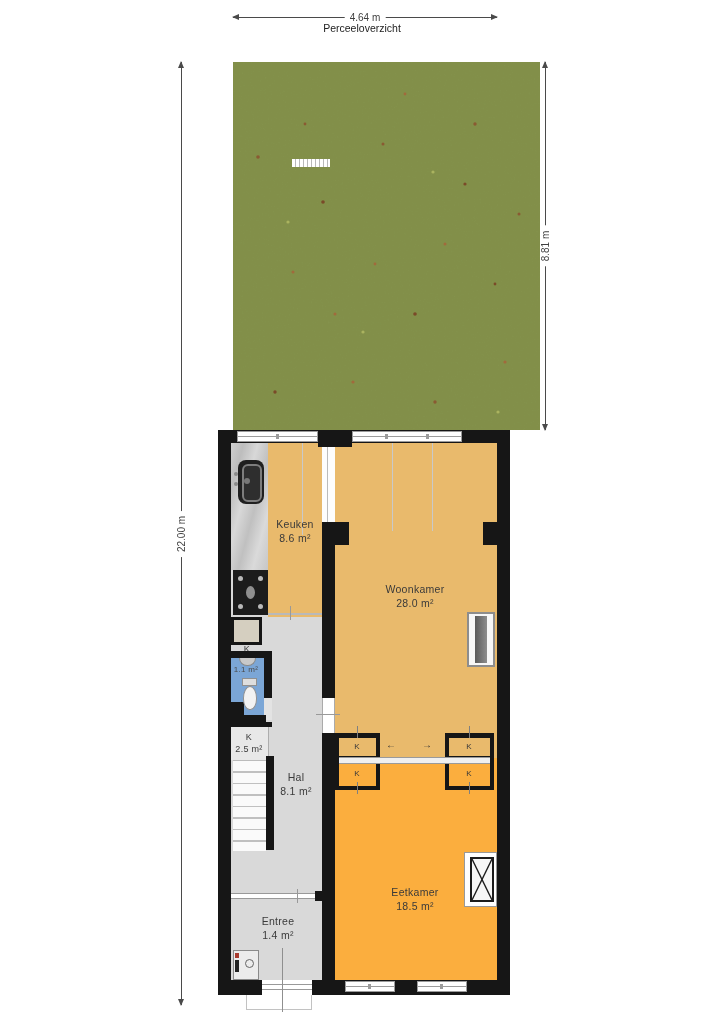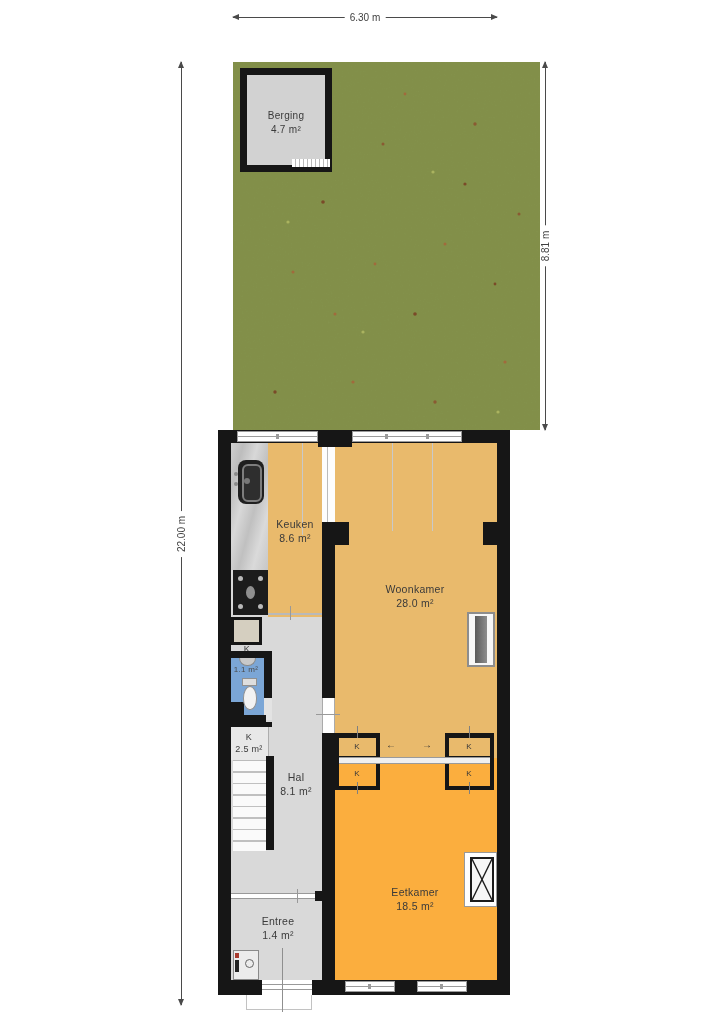--- a/index.html
+++ b/index.html
@@ -36,22 +36,23 @@
 </style>
 </head>
 <body>
 
 <div class="canvas">
 
   <div class="dim-h" style="left:233px;top:13px;width:264px;">
     <div class="ln"></div>
     <div class="ah ah-left"></div>
     <div class="ah ah-right"></div>
-    <span class="dim-text">6.30 m</span>
-  </div>
+    <span class="dim-text">4.64 m</span>
+  </div>
+  <div class="center-text" style="top:22px;font-size:10.5px;color:#222;">Perceeloverzicht</div>
 
   <div class="dim-v" style="left:177px;top:62px;height:943px;">
     <div class="ln"></div>
     <div class="ah ah-up"></div>
     <div class="ah ah-down"></div>
     <span class="dim-text">22.00 m</span>
   </div>
 
   <div class="dim-v" style="left:541px;top:62px;height:368px;">
     <div class="ln"></div>
@@ -89,26 +90,20 @@
           <circle cx="72" cy="62" r="1.4" fill="#8a5a32"></circle>
         <circle cx="232" cy="122" r="1.6" fill="#7a4a28"></circle>
           <circle cx="172" cy="32" r="1.4" fill="#a16a3c"></circle>
         <circle cx="55" cy="160" r="1.6" fill="#aab35f"></circle>
           <circle cx="200" cy="110" r="1.6" fill="#aab35f"></circle>
         <circle cx="130" cy="270" r="1.6" fill="#aab35f"></circle>
           <circle cx="265" cy="350" r="1.6" fill="#aab35f"></circle>
       </g>
     </svg>
 
-    <div class="abs" style="left:7px;top:6px;width:92px;height:104px;background:#d2d2d2;border:7px solid #161616;box-sizing:border-box;">
-      <div class="room-label" style="left:39px;top:34px;font-size:10px;">
-        <div>Berging</div>
-        <div>4.7 m²</div>
-      </div>
-    </div>
     <div class="abs" style="left:59px;top:97px;width:38px;height:8px;background:repeating-linear-gradient(90deg,#ffffff 0 3px,#b9b9b9 3px 4px);"></div>
   </div>
 
   <div class="abs" style="left:218px;top:430px;width:292px;height:565px;background:#161616;">
 
     <div class="fl" style="left:13px;top:13px;width:266px;height:537px;background:#d9d9d9;"></div>
 
     <div class="fl" style="left:50px;top:13px;width:54px;height:174px;background:#e9ba6c;"></div>
     <div class="fl" style="left:117px;top:13px;width:162px;height:315px;background:#e9ba6c;"></div>
     <div class="fl" style="left:117px;top:328px;width:162px;height:222px;background:#fbae3e;"></div>

